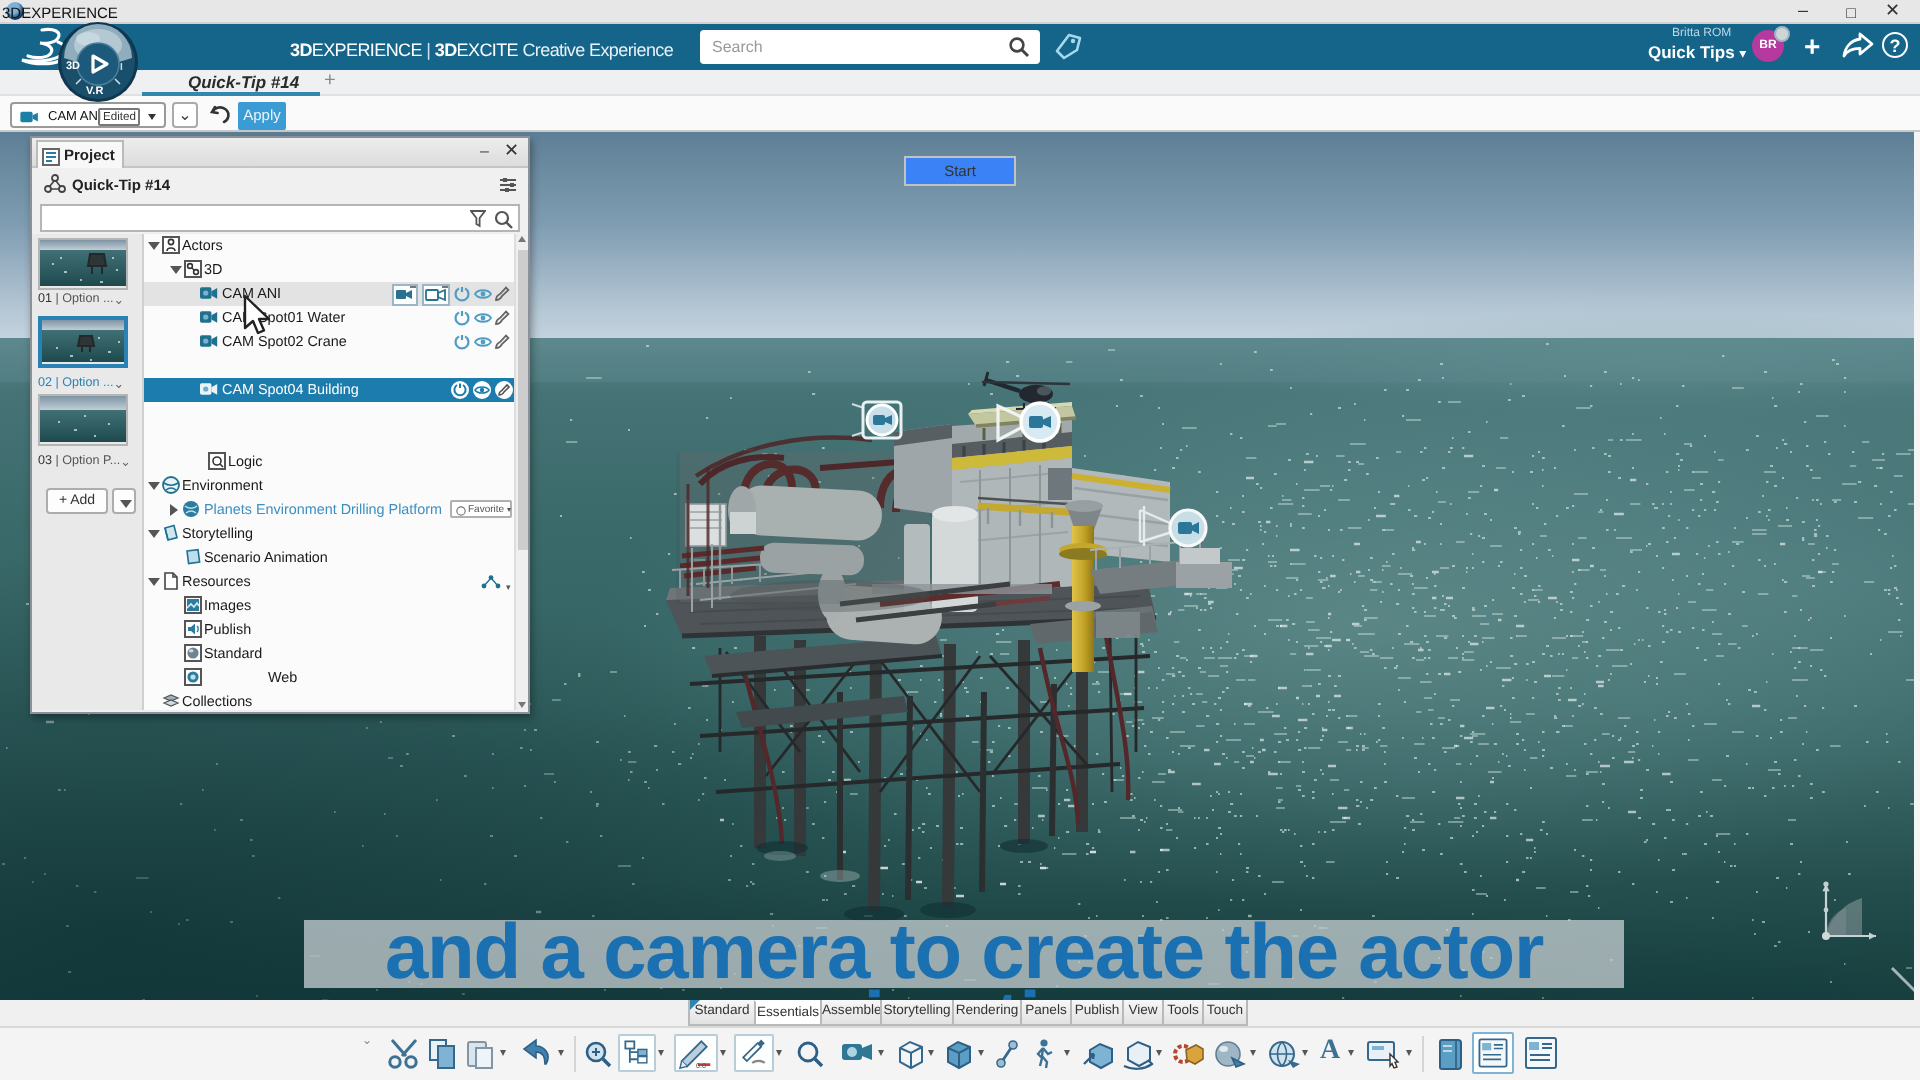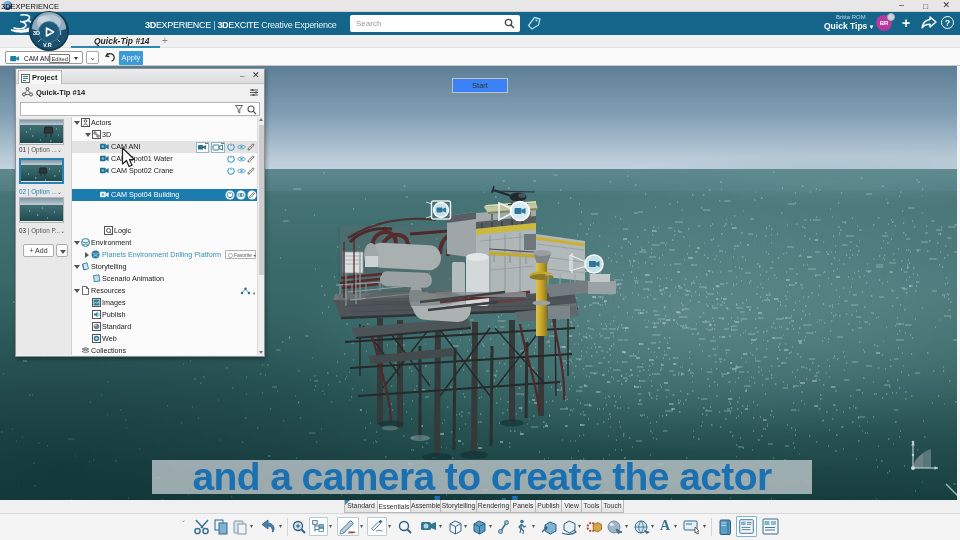--- a/index.html
+++ b/index.html
@@ -638,21 +638,21 @@
               <ellipse cx="3.6" cy="3.4" rx="1.2" ry="0.8" fill="#cfdbe1"></ellipse>
             </svg>
           <span class="tx" style="left:30px;">Standard</span>
           </div>
         <div class="trow" style="top:216px;">
           <svg class="ticon" style="left:20px;" viewBox="0 0 9 9">
               <rect x="0.5" y="0.5" width="8" height="8" fill="#fff" stroke="#555"></rect>
               <circle cx="4.5" cy="4.5" r="2.8" fill="#2a7d9e"></circle>
               <circle cx="4.5" cy="4.5" r="1.3" fill="#bfe0ec"></circle>
             </svg>
-          <span class="tx" style="left:30px;">Web</span>
+          <span class="tx" style="left:30px;padding-left:32px;">Web</span>
           </div>
         <div class="trow" style="top:228px;">
           <svg class="ticon" style="left:9px;" viewBox="0 0 9 9">
               <path d="M1 3 L4.5 1.5 L8 3 L4.5 4.5 Z" fill="#9fb3bb" stroke="#555" stroke-width="0.6"></path>
               <path d="M1 5.5 L4.5 4 L8 5.5 L4.5 7 Z" fill="#cfdbe0" stroke="#555" stroke-width="0.6"></path>
             </svg>
           <span class="tx" style="left:19px;">Collections</span>
           </div>
       </div>
       <div id="pscroll">

